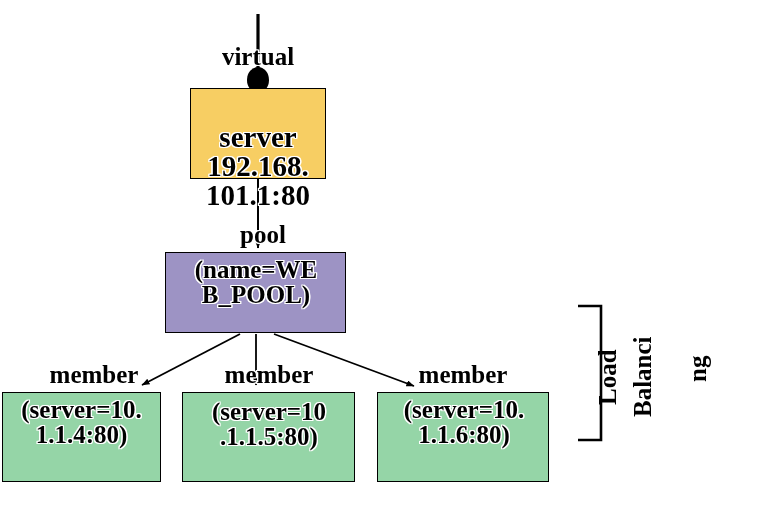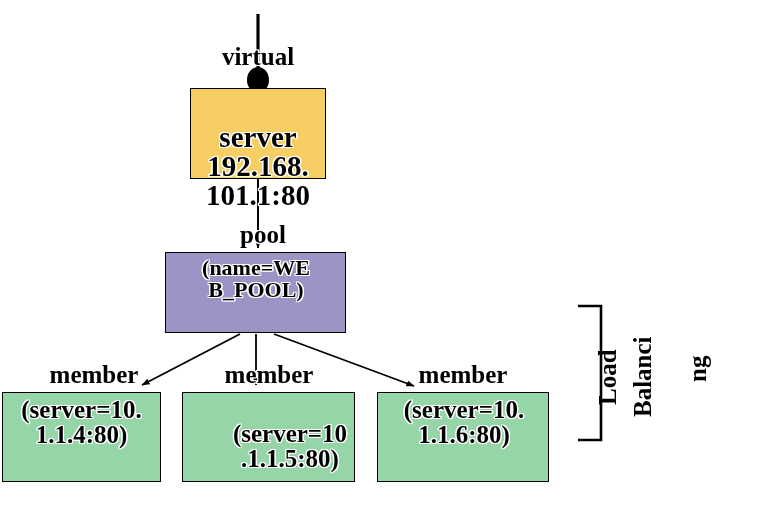--- a/index.html
+++ b/index.html
@@ -67,33 +67,33 @@
   }
 
   
   #vs-node { left: 190px; top: 88px; width: 136px; height: 91px; background: #F7CE63; }
   #vs-kind { left: 178px; top: 44px; width: 160px; font-size: 25px; }
   #vs-text { left: 176px; top: 79px; width: 164px; font-size: 29px; margin-top: 44px; }
 
   
   #pool-node { left: 165px; top: 252px; width: 181px; height: 81px; background: #9D93C4; }
   #pool-kind { left: 193px; top: 222px; width: 140px; font-size: 25px; }
-  #pool-text { left: 166px; top: 257px; width: 180px; font-size: 22px; }
+  #pool-text { left: 166px; top: 257px; width: 180px; font-size: 25px; }
 
   
   #m1-node { left: 2px;   top: 392px; width: 159px; height: 90px; background: #95D5A7; }
   #m2-node { left: 182px; top: 392px; width: 173px; height: 90px; background: #95D5A7; }
   #m3-node { left: 377px; top: 392px; width: 172px; height: 90px; background: #95D5A7; }
 
   #m1-kind { left: 24px;  top: 362px; width: 140px; font-size: 25px; }
   #m2-kind { left: 199px; top: 362px; width: 140px; font-size: 25px; }
   #m3-kind { left: 393px; top: 362px; width: 140px; font-size: 25px; }
 
   #m1-text { left: 0px;   top: 397px; width: 163px; font-size: 25px; }
-  #m2-text { left: 183px; top: 421px; width: 172px; font-size: 25px; margin-left: 21px; }
+  #m2-text { left: 183px; top: 399px; width: 172px; font-size: 25px; }
   #m3-text { left: 378px; top: 397px; width: 172px; font-size: 25px; }
 
   
   .rot-label {
     position: absolute;
     z-index: 5;
     font-weight: bold;
     color: #000000;
     font-size: 25px;
     line-height: 1.0;

